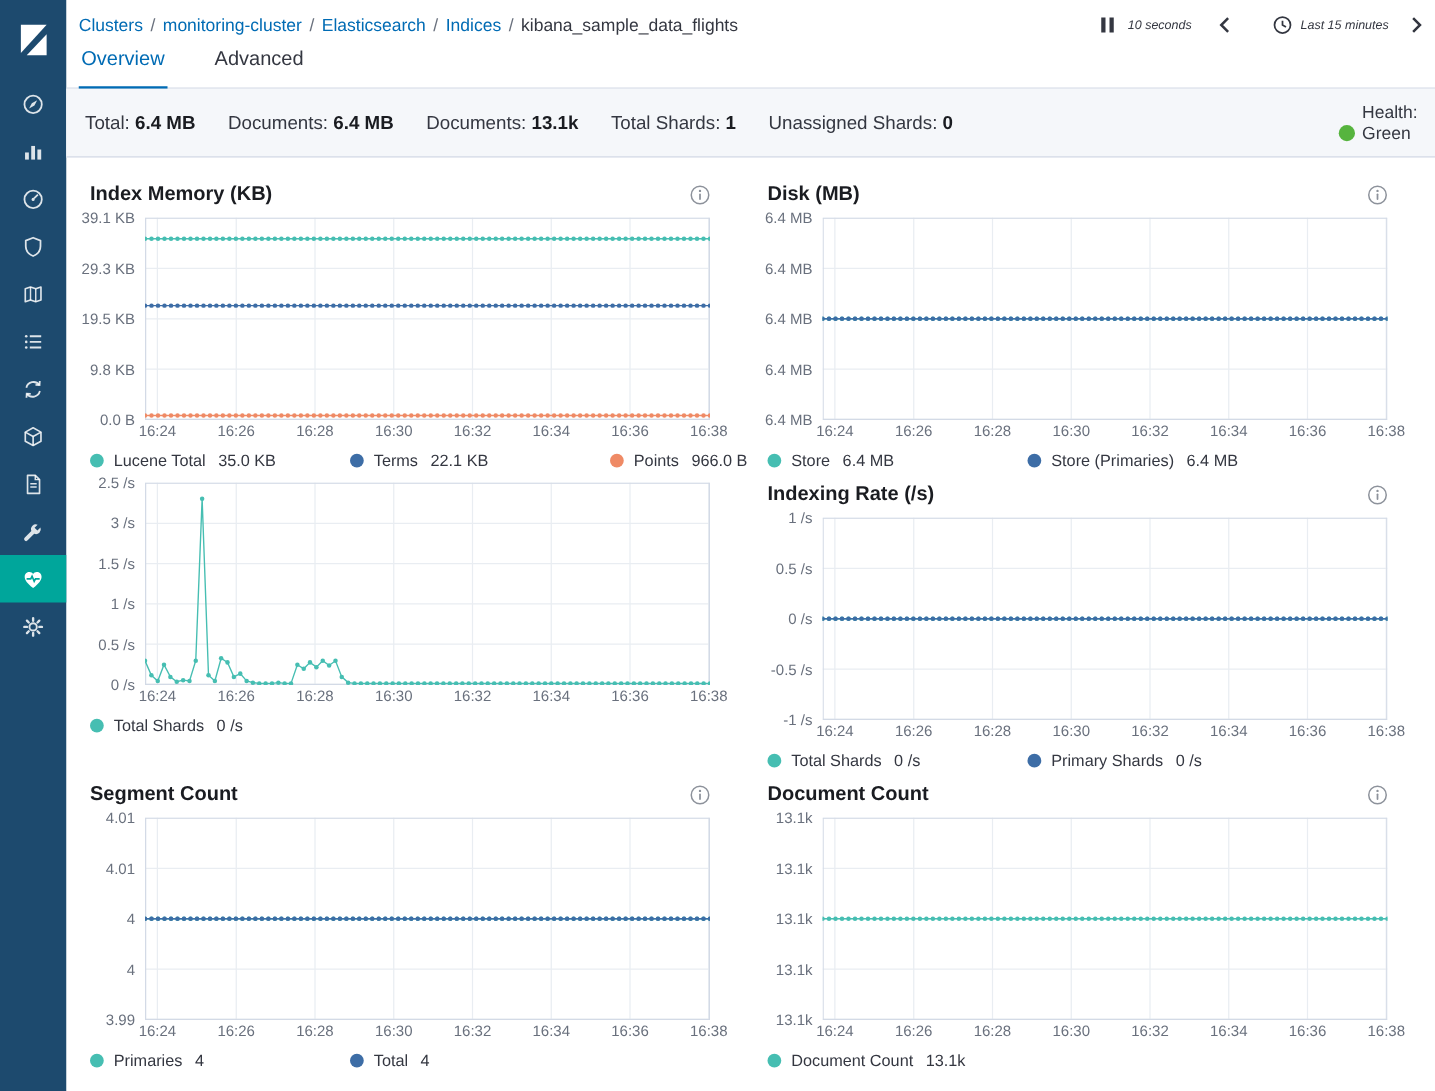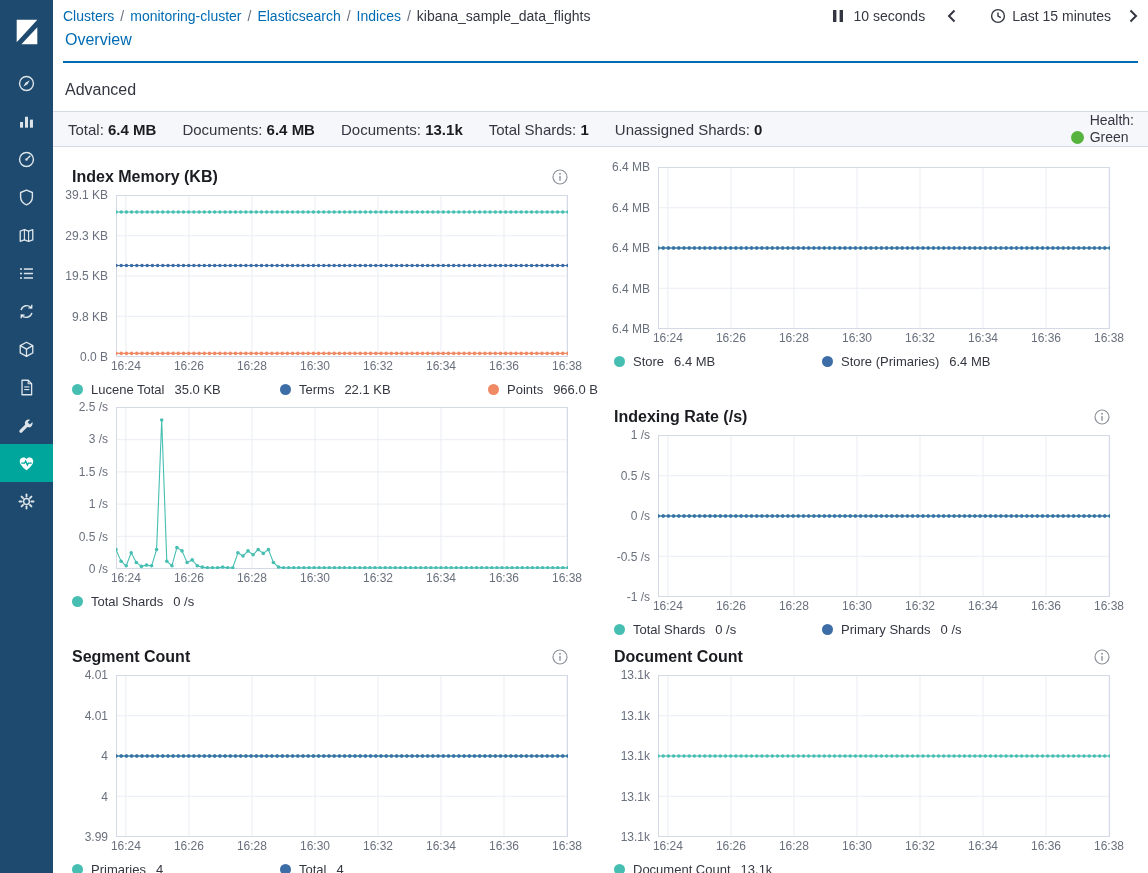--- a/index.html
+++ b/index.html
@@ -20,29 +20,29 @@
   
   .main { flex:1; display:flex; flex-direction:column; min-width:0; }
 
   .topbar { display:flex; justify-content:space-between; align-items:center;
             padding:8px 10px 0 10px; height:32px; }
   .breadcrumb { font-size:14px; color:#69707d; white-space:nowrap; }
   .breadcrumb a { color:#006bb4; text-decoration:none; cursor:pointer; }
   .breadcrumb .sep { margin:0 6px; color:#69707d; }
   .breadcrumb .current { color:#343741; }
 
-  .time-controls { display:flex; align-items:center; font-size:14px; color:#343741; white-space:nowrap; }
+  .time-controls { display:flex; align-items:center; font-size:10px; color:#343741; white-space:nowrap;font-style:italic; }
   .tc-pause { display:flex; align-items:center; margin-right:10px; cursor:pointer; }
   .tc-interval { cursor:pointer; }
   .tc-chev { display:flex; align-items:center; cursor:pointer; }
   .tc-chev.left { margin-left:22px; }
   .tc-chev.right { margin-left:18px; }
   .tc-range { display:flex; align-items:center; gap:6px; margin-left:34px; cursor:pointer; }
 
-  .tabs { display:flex; gap:12px; padding:0 10px; border-bottom:1px solid #d3dae6;flex-direction:column; }
+  .tabs { display:flex; gap:36px; padding:0 10px; border-bottom:1px solid #d3dae6; }
   .tab { font-size:16px; padding:6px 2px 12px 2px; color:#343741; cursor:pointer; line-height:19px; }
   .tab.active { color:#006bb4; border-bottom:2px solid #006bb4; margin-bottom:-1px; }
 
   
   .summary-bar { background:#f5f7fa; border-bottom:1px solid #d3dae6; height:55px;
                  display:flex; align-items:center; padding:0 14px 0 15px; font-size:15px; }
   .sum-item { margin-right:26px; white-space:nowrap; }
   .sum-value { font-weight:bold; color:#1a1c21; }
   .health { margin-left:auto; font-size:14px; line-height:17px; }
   .health-label { padding-left:19px; }
@@ -560,20 +560,30 @@
               <span class="legend-value">22.1 KB</span>
             </div>
             <div class="legend-item">
               <span class="legend-dot" style="background: rgb(239, 138, 101);"></span>
               <span>Points</span>
               <span class="legend-value">966.0 B</span>
             </div>
           </div>
   </section>
         <section class="chart">
+    <div class="chart-header">
+      <h2 class="chart-title">Disk (MB)</h2>
+      <span class="info-icon">
+        <svg width="16" height="16" viewBox="0 0 16 16">
+          <circle cx="8" cy="8" r="7" fill="none" stroke="currentColor" stroke-width="1.2"></circle>
+          <circle cx="8" cy="4.7" r="0.95" fill="currentColor"></circle>
+          <rect x="7.3" y="6.7" width="1.4" height="5.2" rx="0.7" fill="currentColor"></rect>
+        </svg>
+      </span>
+    </div>
     <div class="chart-body">
       <div class="y-labels">
               <div class="y-tick" style="bottom: 0%;">6.4 MB</div>
               <div class="y-tick" style="bottom: 25%;">6.4 MB</div>
               <div class="y-tick" style="bottom: 50%;">6.4 MB</div>
               <div class="y-tick" style="bottom: 75%;">6.4 MB</div>
               <div class="y-tick" style="bottom: 100%;">6.4 MB</div>
             </div>
       <div class="plot-wrap">
         <svg class="plot" width="452" height="162" viewBox="0 0 452 162">

